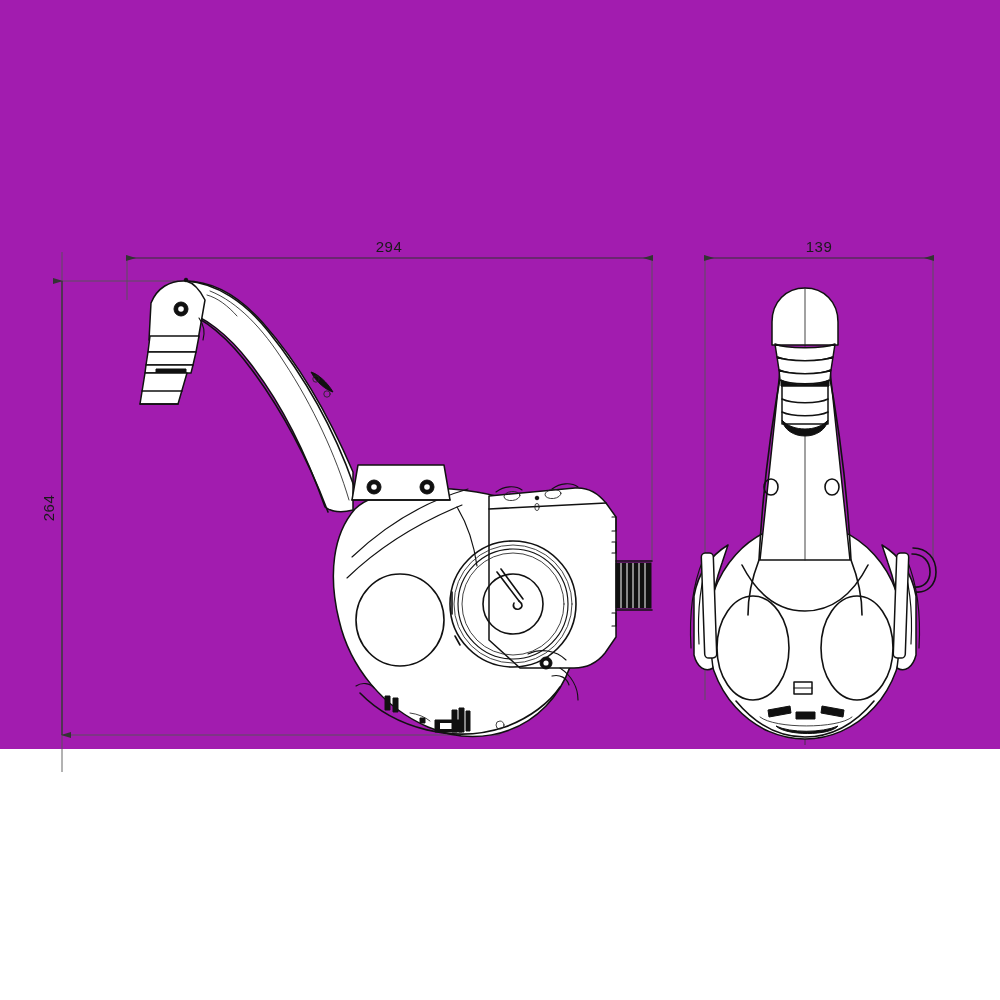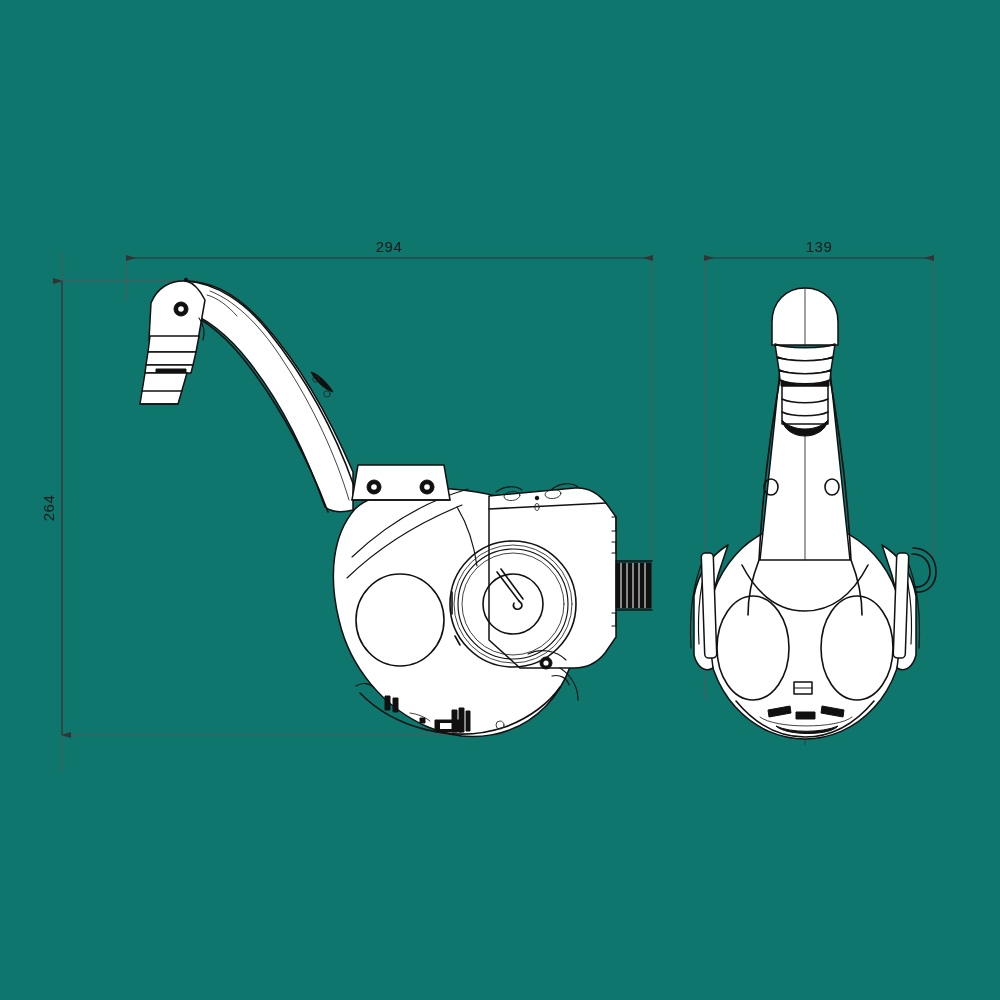--- a/index.html
+++ b/index.html
@@ -10,22 +10,22 @@
   }
   body {
     width: 1000px;
     height: 1000px;
     font-family: "Liberation Sans", sans-serif;
     overflow: hidden;
   }
   #drawing-root {
     position: relative;
     width: 1000px;
-    height: 1000px;
-    background: #0f766e;
+    height: 749px;
+    background: #a21caf;
   }
   svg.sheet {
     position: absolute;
     top: 0;
     left: 0;
     width: 1000px;
     height: 1000px;
     display: block;
   }
   .dim-text {

